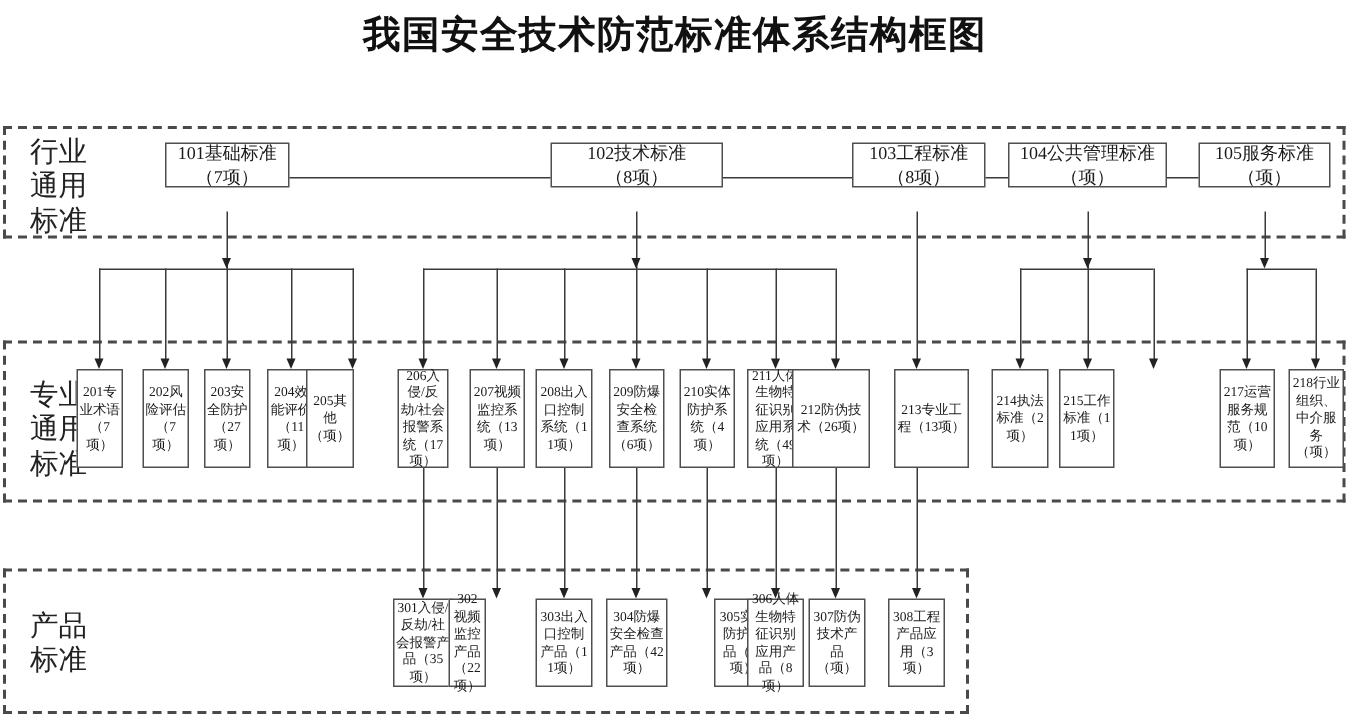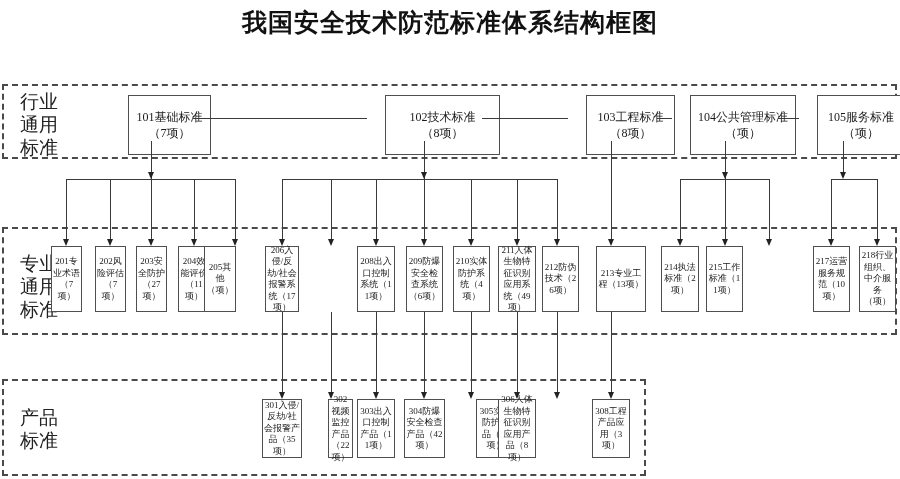--- a/index.html
+++ b/index.html
@@ -5,21 +5,21 @@
   html,body{margin:0;padding:0;background:#fff;}
   #stage{position:relative;width:900px;height:479px;background:#ffffff;overflow:hidden;
          font-family:"Liberation Serif","DejaVu Serif",serif;color:#1a1a1a;}
   #title{position:absolute;left:0;top:6px;width:100%;text-align:center;
          font-size:25px;letter-spacing:1px;font-weight:600;color:#111;}
   .band{position:absolute;border:2px dashed #4a4a4a;box-sizing:border-box;background:transparent;}
   .band-label{position:absolute;width:50px;text-align:center;font-size:19px;line-height:23px;color:#222;}
   .box{position:absolute;border:1px solid #4f4f4f;background:#fff;box-sizing:border-box;
        display:flex;flex-direction:column;align-items:center;justify-content:center;
        text-align:center;word-break:break-all;}
-  .top-box{top:95px;height:60px;font-size:12px;line-height:16px;margin-left:18px;}
+  .top-box{top:95px;height:30px;font-size:12px;line-height:16px;}
   .mid-box{top:246px;height:66px;font-size:9px;line-height:11.5px;padding:1px;}
   .bot-box{top:399px;height:59px;font-size:9px;line-height:11.5px;padding:1px;}
   .hl{position:absolute;height:1px;background:#3a3a3a;display:block;}
   .vl{position:absolute;width:1px;background:#3a3a3a;display:block;}
   .ar{position:absolute;width:0;height:0;display:block;
       border-left:3.5px solid transparent;border-right:3.5px solid transparent;
       border-top:7px solid #222;}
 </style>
 </head>
 <body>
@@ -67,37 +67,39 @@
     <div>105服务标准</div>
     <div>（项）</div>
   </div>
 
   <div class="box mid-box" style="left:51px;width:31px">201专业术语（7项）</div>
   <div class="box mid-box" style="left:95px;width:31px">202风险评估（7项）</div>
   <div class="box mid-box" style="left:136px;width:31px">203安全防护（27项）</div>
   <div class="box mid-box" style="left:178px;width:32px">204效能评价（11项）</div>
   <div class="box mid-box" style="left:204px;width:32px">205其他（项）</div>
   <div class="box mid-box" style="left:265px;width:34px">206入侵/反劫/社会报警系统（17项）</div>
+  <div class="box mid-box" style="left:313px;width:37px">207视频监控系统（13项）</div>
   <div class="box mid-box" style="left:357px;width:38px">208出入口控制系统（11项）</div>
   <div class="box mid-box" style="left:406px;width:37px">209防爆安全检查系统（6项）</div>
   <div class="box mid-box" style="left:453px;width:37px">210实体防护系统（4项）</div>
   <div class="box mid-box" style="left:498px;width:38px">211人体生物特征识别应用系统（49项）</div>
-  <div class="box mid-box" style="left:542px;width:37px">212防伪技术（26项）</div>
+  <div class="box mid-box" style="left:528px;width:52px">212防伪技术（26项）</div>
   <div class="box mid-box" style="left:596px;width:50px">213专业工程（13项）</div>
   <div class="box mid-box" style="left:661px;width:38px">214执法标准（2项）</div>
   <div class="box mid-box" style="left:706px;width:37px">215工作标准（11项）</div>
   <div class="box mid-box" style="left:813px;width:37px">217运营服务规范（10项）</div>
   <div class="box mid-box" style="left:859px;width:37px">218行业组织、中介服务（项）</div>
 
   <div class="box bot-box" style="left:262px;width:40px">301入侵/反劫/社会报警产品（35项）</div>
-  <div class="box bot-box" style="left:328px;width:25px">302视频监控产品（22项）</div>
+  <div class="box bot-box" style="left:299px;width:25px">302视频监控产品（22项）</div>
   <div class="box bot-box" style="left:357px;width:38px">303出入口控制产品（11项）</div>
   <div class="box bot-box" style="left:404px;width:41px">304防爆安全检查产品（42项）</div>
   <div class="box bot-box" style="left:476px;width:39px">305实体防护产品（35项）</div>
   <div class="box bot-box" style="left:498px;width:38px">306人体生物特征识别应用产品（8项）</div>
+  <div class="box bot-box" style="left:539px;width:38px">307防伪技术产品（项）</div>
   <div class="box bot-box" style="left:592px;width:38px">308工程产品应用（3项）</div>
 
   <i class="hl" style="left:193px;top:118px;width:174px"></i>
   <i class="hl" style="left:482px;top:118px;width:86px"></i>
   <i class="hl" style="left:657px;top:118px;width:15px"></i>
   <i class="hl" style="left:778px;top:118px;width:21px"></i>
 
   <i class="hl" style="left:66px;top:179px;width:170px"></i>
   <i class="hl" style="left:282px;top:179px;width:275px"></i>
   <i class="hl" style="left:680px;top:179px;width:89px"></i>

